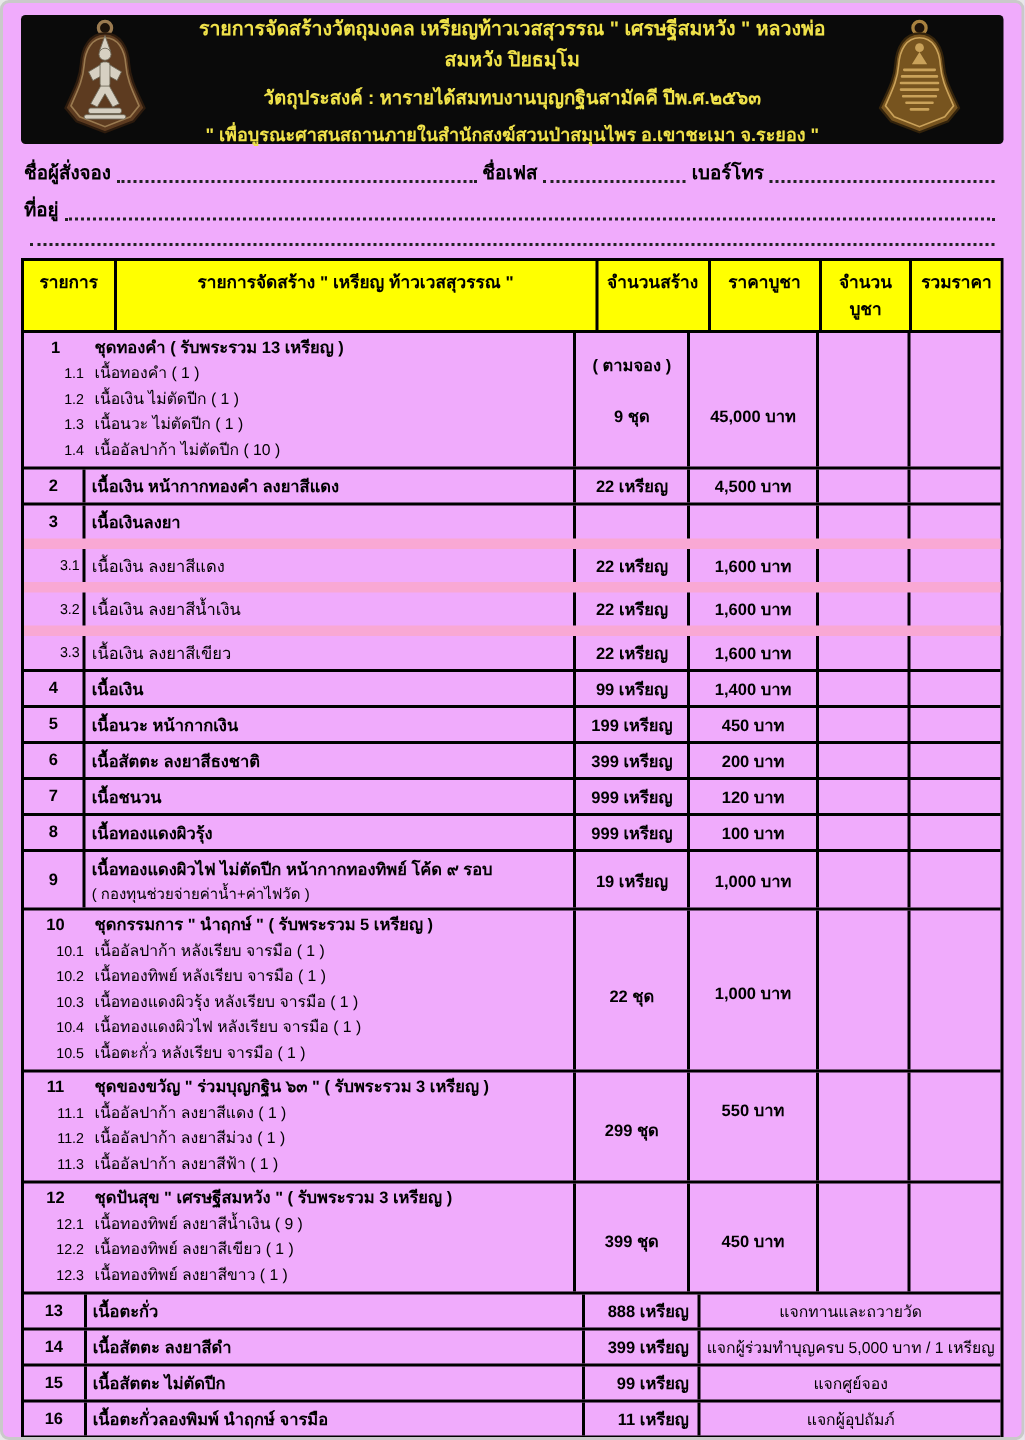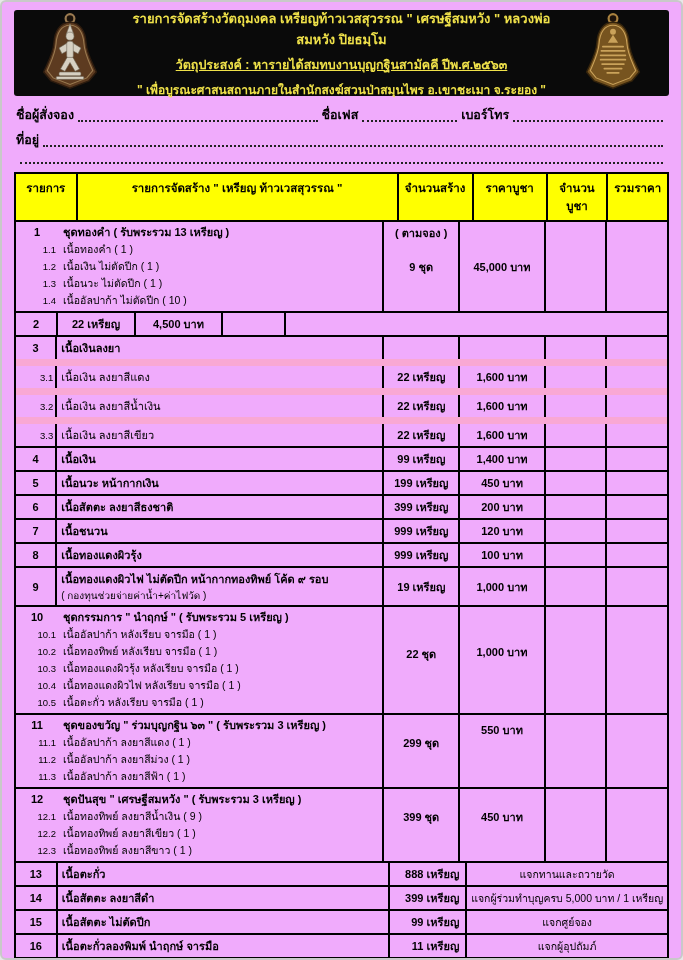--- a/index.html
+++ b/index.html
@@ -11,21 +11,21 @@
     font-family:"Liberation Sans","DejaVu Sans",sans-serif; color:#000;
   }
   
   .banner {
     background:#0a0a0a; border-radius:3px; height:86px;
     display:flex; align-items:center; padding:0 8px;
   }
   .amulet { flex:0 0 96px; display:flex; justify-content:center; }
   .banner-text { flex:1; text-align:center; color:#f0e24a; font-weight:bold; }
   .banner-line1 { font-size:13px; margin-bottom:5px; }
-  .banner-line2 { font-size:12.5px; margin-bottom:5px;text-decoration:underline; }
+  .banner-line2 { font-size:12.5px; margin-bottom:5px; }
   .banner-line3 { font-size:12px; }
   
   .form-section { padding:4px 2px 0; }
   .form-line { display:flex; align-items:flex-end; font-weight:bold; font-size:12.5px; height:25px; }
   .dots { border-bottom:2px dotted #222; margin:0 4px 3px; height:2px; }
   .d1 { flex-grow:2.4; } .d2 { flex-grow:0.95; } .d3 { flex-grow:1.5; } .dfull { flex-grow:1; }
   .lbl { white-space:nowrap; }
   
   .sheet-table { border:2px solid #000; margin-top:5px; width:655px; }
   .thead { display:flex; background:#ffff00; font-weight:bold; font-size:11.5px; }
@@ -49,21 +49,21 @@
   .c-note { width:201px; display:flex; align-items:center; justify-content:center; font-size:10.5px; text-align:center; padding:0 2px; }
   .item { min-height:24px; }
   .note-row { min-height:20px; }
   
   .c-lines { width:376px; display:flex; flex-direction:column; border-right:2px solid #000; padding:2px 0; }
   .gline { display:flex; line-height:17px; }
   .l-no { width:42px; flex:0 0 42px; text-align:center; font-weight:bold; }
   .l-no.subno { text-align:right; padding-right:2px; font-weight:normal; font-size:9.5px; }
   .l-text { flex:1; padding-left:5px; font-size:10.5px; }
   .l-text.b { font-weight:bold; font-size:11px; }
-  .gcell { justify-content:flex-start; padding-top:3px; line-height:17px; }
+  .gcell { justify-content:flex-start; padding-top:14px; line-height:17px; }
   .qtop { font-weight:bold; font-size:11px; }
   
   .frow { display:flex; border-top:2px solid #000; height:42px; font-size:12px; }
   .f-left { width:376px; border-right:2px solid #000; display:flex; align-items:center; font-weight:bold; padding:0 4px; }
   .f-total { width:78px; border-right:2px solid #000; background:#ffff00; display:flex; align-items:center; justify-content:center; font-weight:bold; }
   .f-empty { width:201px; }
 </style>
 </head>
 <body>
 
@@ -167,20 +167,23 @@
             <div class="" style="margin-top: 17px;">9 ชุด</div>
           </div>
           <div class="c c-price gcell">
             <div class="" style="margin-top: 34px;">45,000 บาท</div>
           </div>
           <div class="c c-num"></div>
           <div class="c c-total"></div>
         </div>
         <div class="trow item">
           <div class="c c-no">2</div>
+          <div class="c c-desc">
+            <div class="b">เนื้อเงิน หน้ากากทองคำ ลงยาสีแดง</div>
+          </div>
           <div class="c c-qty">22 เหรียญ</div>
           <div class="c c-price">4,500 บาท</div>
           <div class="c c-num"></div>
           <div class="c c-total"></div>
         </div>
         <div class="trow item">
           <div class="c c-no">3</div>
           <div class="c c-desc">
             <div class="b">เนื้อเงินลงยา</div>
           </div>

